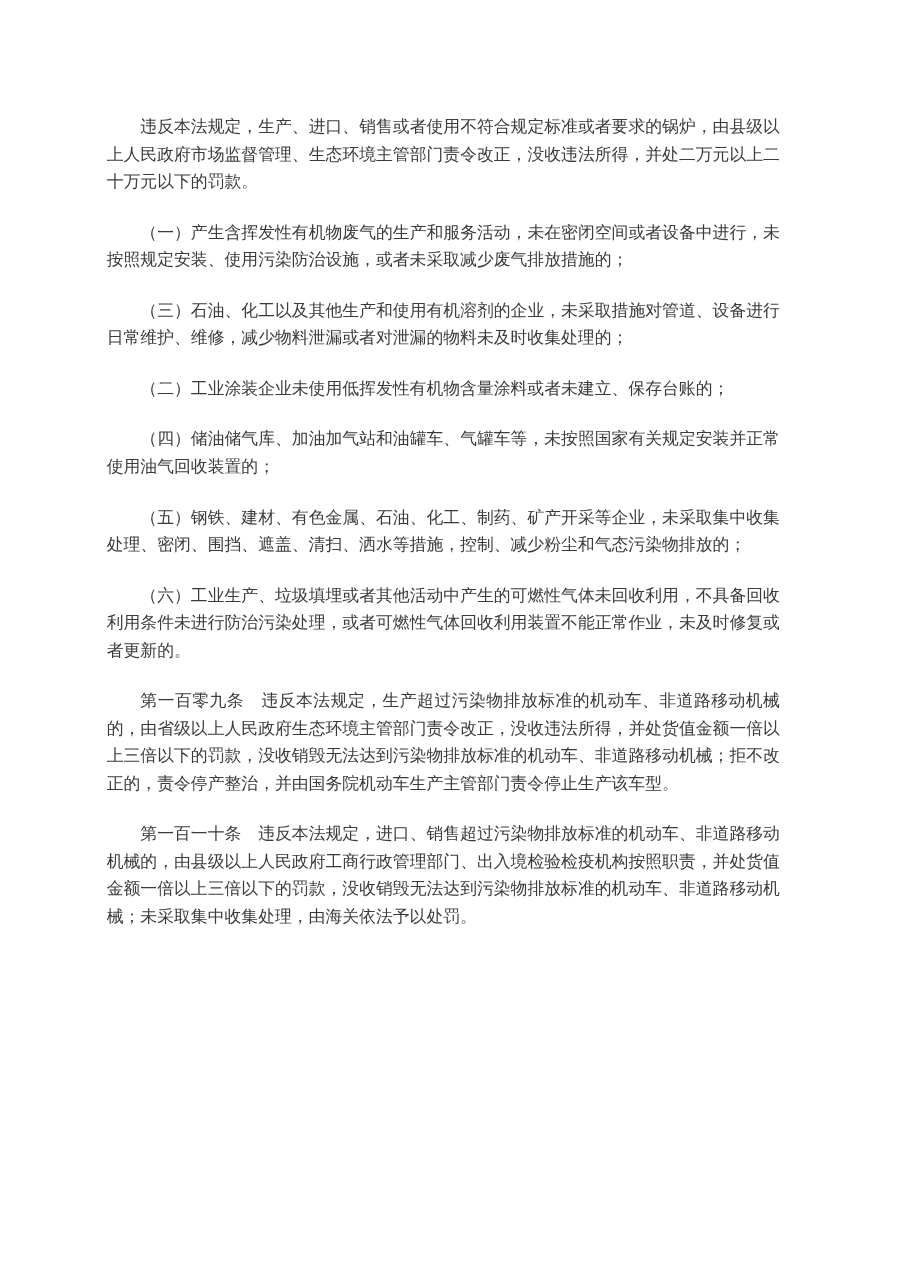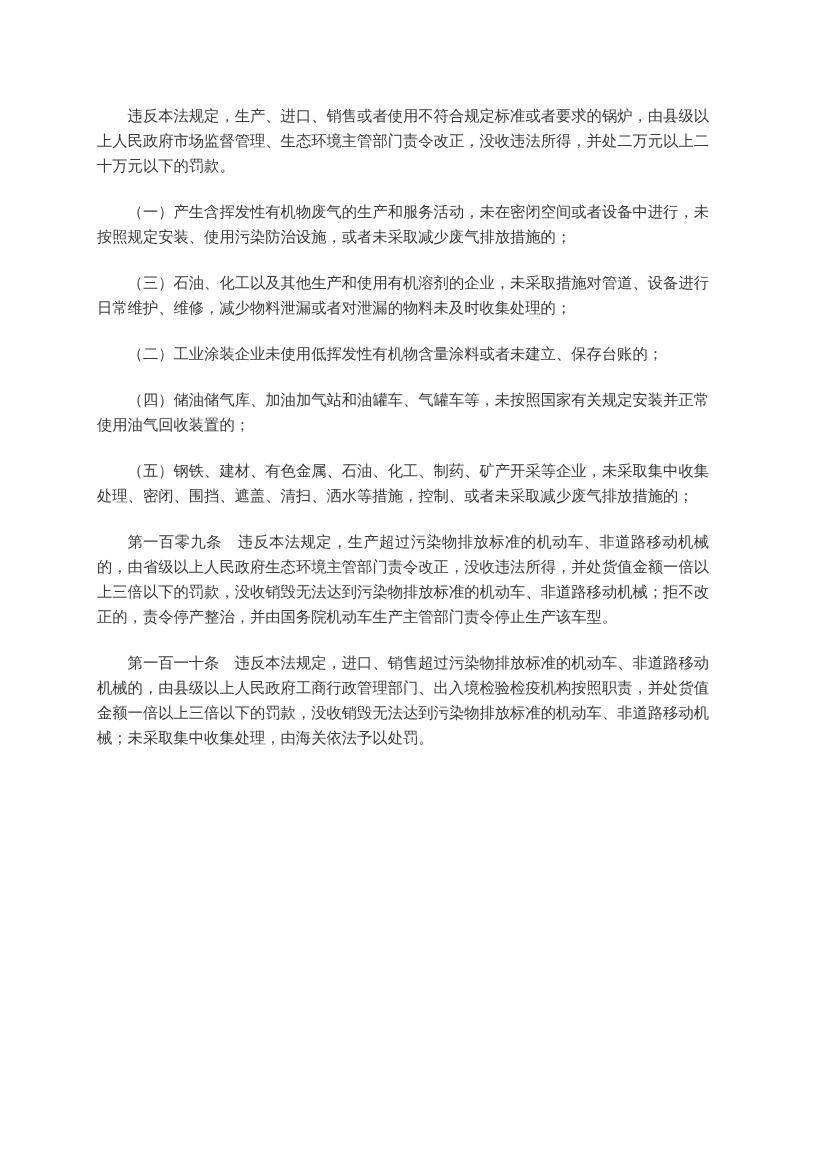--- a/index.html
+++ b/index.html
@@ -49,18 +49,19 @@
 </head>
 <body>
 
 <div class="page">
   <div class="content">
     <p>违反本法规定，生产、进口、销售或者使用不符合规定标准或者要求的锅炉，由县级以上人民政府市场监督管理、生态环境主管部门责令改正，没收违法所得，并处二万元以上二十万元以下的罚款。</p>
     <p>（一）产生含挥发性有机物废气的生产和服务活动，未在密闭空间或者设备中进行，未按照规定安装、使用污染防治设施，或者未采取减少废气排放措施的；</p>
     <p>（三）石油、化工以及其他生产和使用有机溶剂的企业，未采取措施对管道、设备进行日常维护、维修，减少物料泄漏或者对泄漏的物料未及时收集处理的；</p>
     <p>（二）工业涂装企业未使用低挥发性有机物含量涂料或者未建立、保存台账的；</p>
     <p>（四）储油储气库、加油加气站和油罐车、气罐车等，未按照国家有关规定安装并正常使用油气回收装置的；</p>
-    <p>（五）钢铁、建材、有色金属、石油、化工、制药、矿产开采等企业，未采取集中收集处理、密闭、围挡、遮盖、清扫、洒水等措施，控制、或者未采取减少废气排放措施的；</p>
+    <p>（五）钢铁、建材、有色金属、石油、化工、制药、矿产开采等企业，未采取集中收集处理、密闭、围挡、遮盖、清扫、洒水等措施，控制、减少粉尘和气态污染物排放的；</p>
+    <p>（六）工业生产、垃圾填埋或者其他活动中产生的可燃性气体未回收利用，不具备回收利用条件未进行防治污染处理，或者可燃性气体回收利用装置不能正常作业，未及时修复或者更新的。</p>
     <p>第一百零九条　违反本法规定，生产超过污染物排放标准的机动车、非道路移动机械的，由省级以上人民政府生态环境主管部门责令改正，没收违法所得，并处货值金额一倍以上三倍以下的罚款，没收销毁无法达到污染物排放标准的机动车、非道路移动机械；拒不改正的，责令停产整治，并由国务院机动车生产主管部门责令停止生产该车型。</p>
     <p>第一百一十条　违反本法规定，进口、销售超过污染物排放标准的机动车、非道路移动机械的，由县级以上人民政府工商行政管理部门、出入境检验检疫机构按照职责，并处货值金额一倍以上三倍以下的罚款，没收销毁无法达到污染物排放标准的机动车、非道路移动机械；未采取集中收集处理，由海关依法予以处罚。</p>
   </div>
   <div class="footer">第 18 页 共 22 页</div>
 </div>
 
 </body></html>

